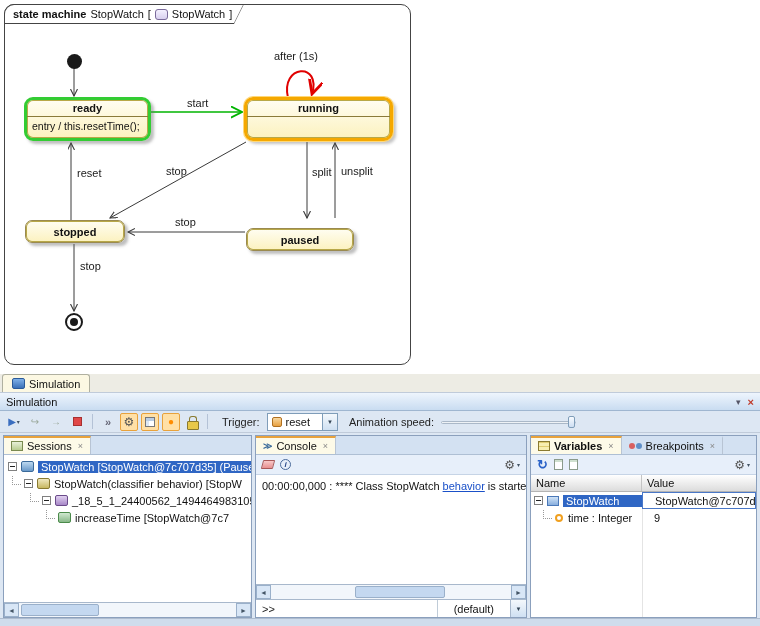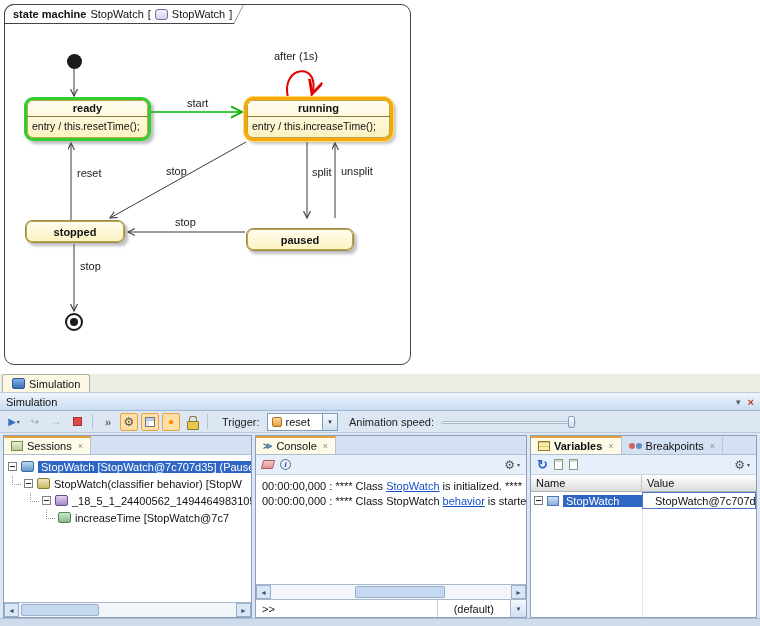--- a/index.html
+++ b/index.html
@@ -181,21 +181,20 @@
 
 <div id="st-ready" class="state">
   <div class="sname">ready</div>
   <div class="sdiv"></div>
   <div class="sentry">entry / this.resetTime();</div>
 </div>
 
 <div id="st-running" class="state">
   <div class="sname">running</div>
   <div class="sdiv"></div>
-  <div class="sentry">entry / this.increaseTime();</div>
 </div>
 
 <div id="st-stopped" class="state simple">
   <span>stopped</span>
 </div>
 
 <div id="st-paused" class="state simple">
   <span>paused</span>
 </div>
 
@@ -326,23 +325,20 @@
       </div>
       <div class="pane-toolbar">
         <span class="eraser"></span>
         <span class="infoi">i</span>
         <span class="right-gear">
           <span class="gear">⚙</span>
           <span class="tiny-arrow">▾</span>
         </span>
       </div>
       <div class="console-body">
-        <div class="cline">
-          <span>00:00:00,000 : **** Class </span><span class="clink">StopWatch</span><span> is initialized. ****</span>
-        </div>
         <div class="cline">
           <span>00:00:00,000 : **** Class StopWatch </span><span class="clink">behavior</span><span> is started!</span>
         </div>
       </div>
       <div class="hscroll">
         <span class="sbtn">◄</span>
         <span class="strack">
           <span class="sthumb" style="left:35%;width:90px"></span>
         </span>
         <span class="sbtn">►</span>
@@ -389,19 +385,27 @@
       <div class="vbody">
         <span class="colline"></span>
         <div class="vrow">
           <span class="vname">
             <span class="expbox"></span>
             <span class="ic-var"></span>
             <span class="sel">StopWatch</span>
           </span>
           <span class="vval focus">StopWatch@7c707d35</span>
         </div>
+        <div class="vrow">
+          <span class="vname" style="padding-left:12px">
+            <span class="lconn"></span>
+            <span class="ic-time"></span>
+            <span>time : Integer</span>
+          </span>
+          <span class="vval">9</span>
+        </div>
       </div>
     </div>
 
   </div>
 
   <div class="panel-bottom"></div>
 </div>
 
 </body></html>

